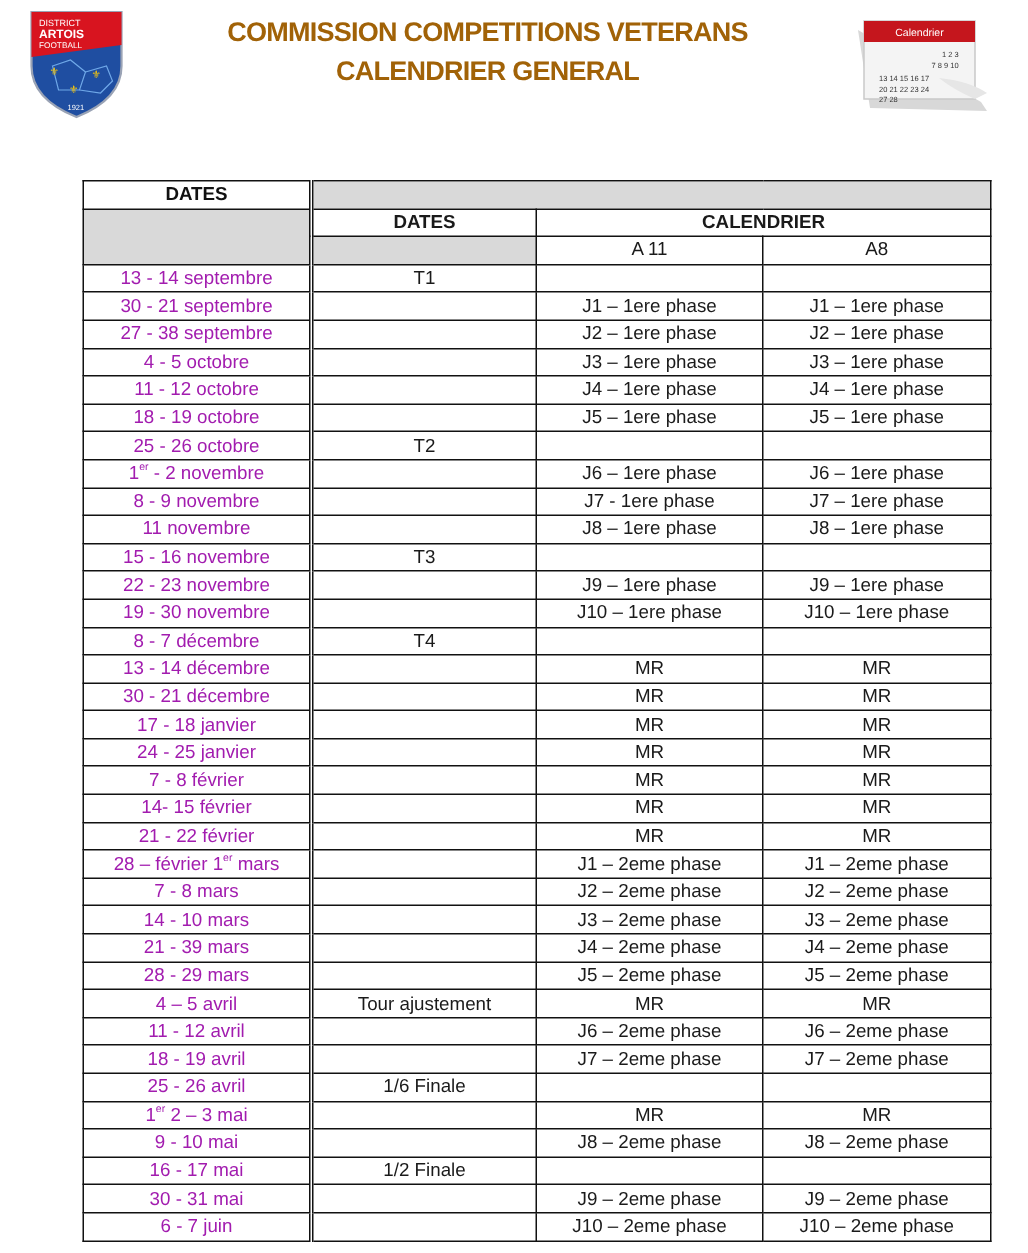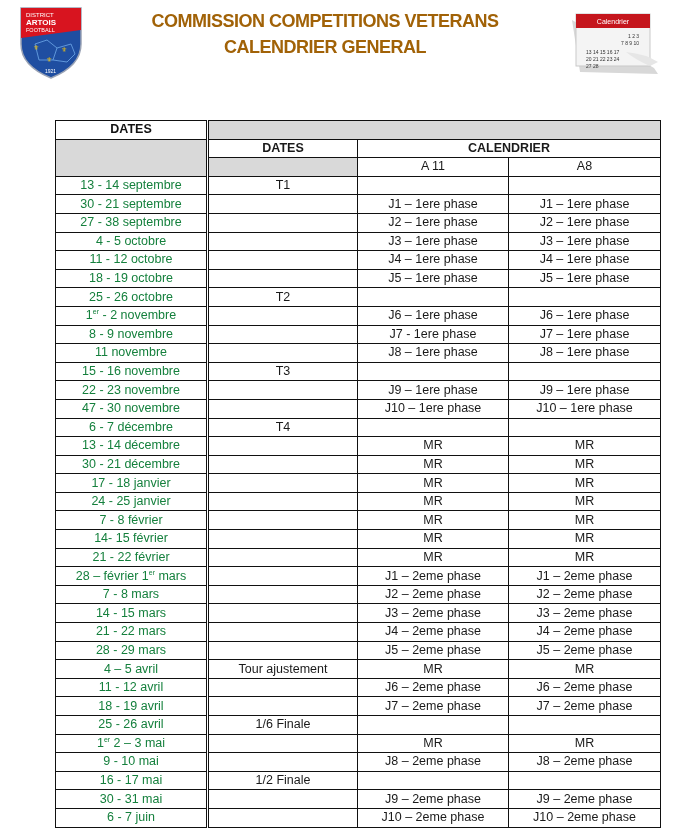--- a/index.html
+++ b/index.html
@@ -4,21 +4,21 @@
 <style>
   html, body { margin:0; padding:0; background:#ffffff; }
   body { width:685px; height:835px; position:relative; overflow:hidden; font-family:"Liberation Sans", sans-serif; }
   .logo { position:absolute; left:17px; top:4px; width:68px; height:76px; }
   .calicon { position:absolute; left:566px; top:6px; width:98px; height:74px; }
   .title { position:absolute; left:90px; width:470px; text-align:center; color:#a16207; font-weight:bold; font-size:18px; letter-spacing:-0.5px; }
   .title.t1 { top:11px; }
   .title.t2 { top:37px; }
   table.cal { position:absolute; left:55px; top:120px; border-collapse:collapse; table-layout:fixed; width:605px; }
   table.cal td { border:1px solid #111; height:17.6px; padding:0; text-align:center; font-size:12.5px; color:#1a1a1a; line-height:17px; white-space:nowrap; overflow:hidden; }
-  table.cal td.date { color:#15803d; border-right:3px double #111; }
+  table.cal td.date { color:#a21caf; border-right:3px double #111; }
   table.cal td.gray { background:#d9d9d9; }
   table.cal td.hd { font-weight:bold; font-size:12.5px; }
   col.c1 { width:152px; } col.c2 { width:150px; } col.c3 { width:151px; } col.c4 { width:152px; }
   sup { font-size:7px; vertical-align:top; line-height:10px; }
 </style>
 </head>
 <body>
 
 <svg class="logo" viewBox="0 0 68 76">
   <path d="M4 4 L64 4 L64 40 Q64 62 34 74 Q4 62 4 40 Z" fill="#1f4ea1" stroke="#9aa3b5" stroke-width="1.5"></path>
@@ -140,27 +140,27 @@
         <td></td>
         <td></td>
       </tr>
       <tr>
         <td class="date">22 - 23 novembre</td>
         <td></td>
         <td>J9 – 1ere phase</td>
         <td>J9 – 1ere phase</td>
       </tr>
       <tr>
-        <td class="date">47 - 30 novembre</td>
+        <td class="date">19 - 30 novembre</td>
         <td></td>
         <td>J10 – 1ere phase</td>
         <td>J10 – 1ere phase</td>
       </tr>
       <tr>
-        <td class="date">6  - 7 décembre</td>
+        <td class="date">8  - 7 décembre</td>
         <td>T4</td>
         <td></td>
         <td></td>
       </tr>
       <tr>
         <td class="date">13 - 14 décembre</td>
         <td></td>
         <td>MR</td>
         <td>MR</td>
       </tr>
@@ -206,27 +206,27 @@
         <td>J1 – 2eme phase</td>
         <td>J1 – 2eme phase</td>
       </tr>
       <tr>
         <td class="date">7 - 8 mars</td>
         <td></td>
         <td>J2 – 2eme phase</td>
         <td>J2 – 2eme phase</td>
       </tr>
       <tr>
-        <td class="date">14 - 15 mars</td>
+        <td class="date">14 - 10 mars</td>
         <td></td>
         <td>J3 – 2eme phase</td>
         <td>J3 – 2eme phase</td>
       </tr>
       <tr>
-        <td class="date">21 - 22 mars</td>
+        <td class="date">21 - 39 mars</td>
         <td></td>
         <td>J4 – 2eme phase</td>
         <td>J4 – 2eme phase</td>
       </tr>
       <tr>
         <td class="date">28 - 29 mars</td>
         <td></td>
         <td>J5 – 2eme phase</td>
         <td>J5 – 2eme phase</td>
       </tr>

